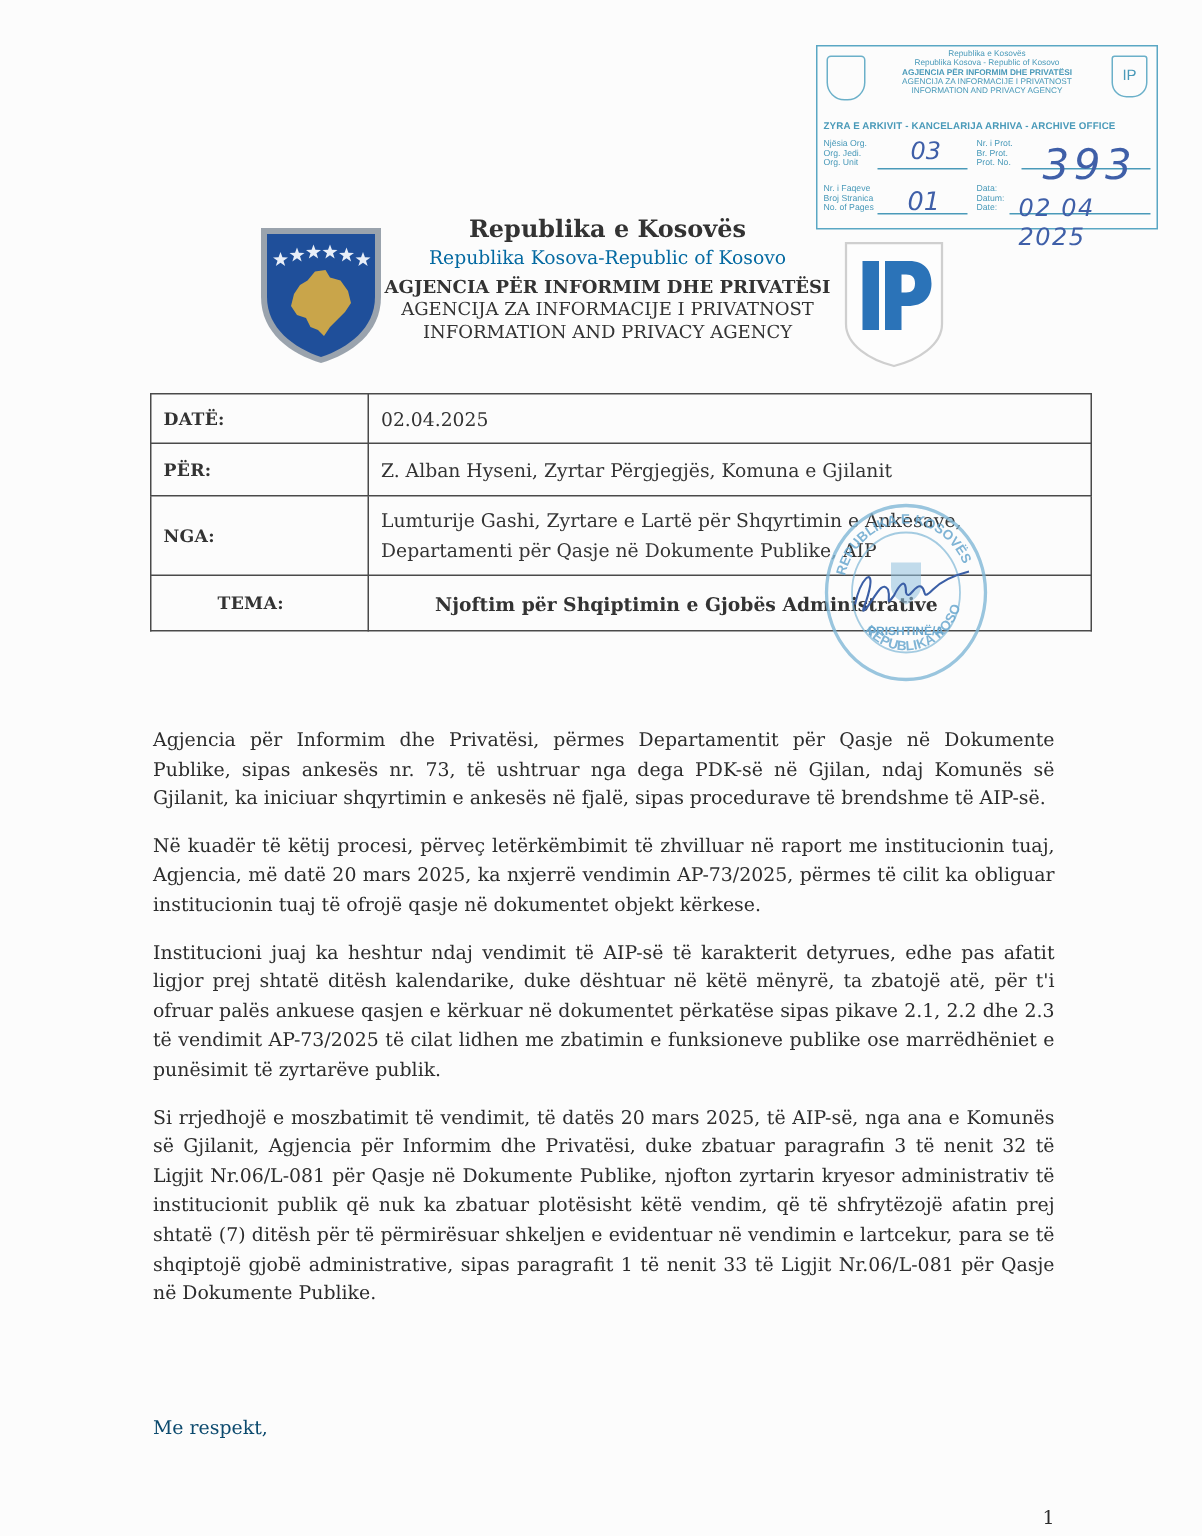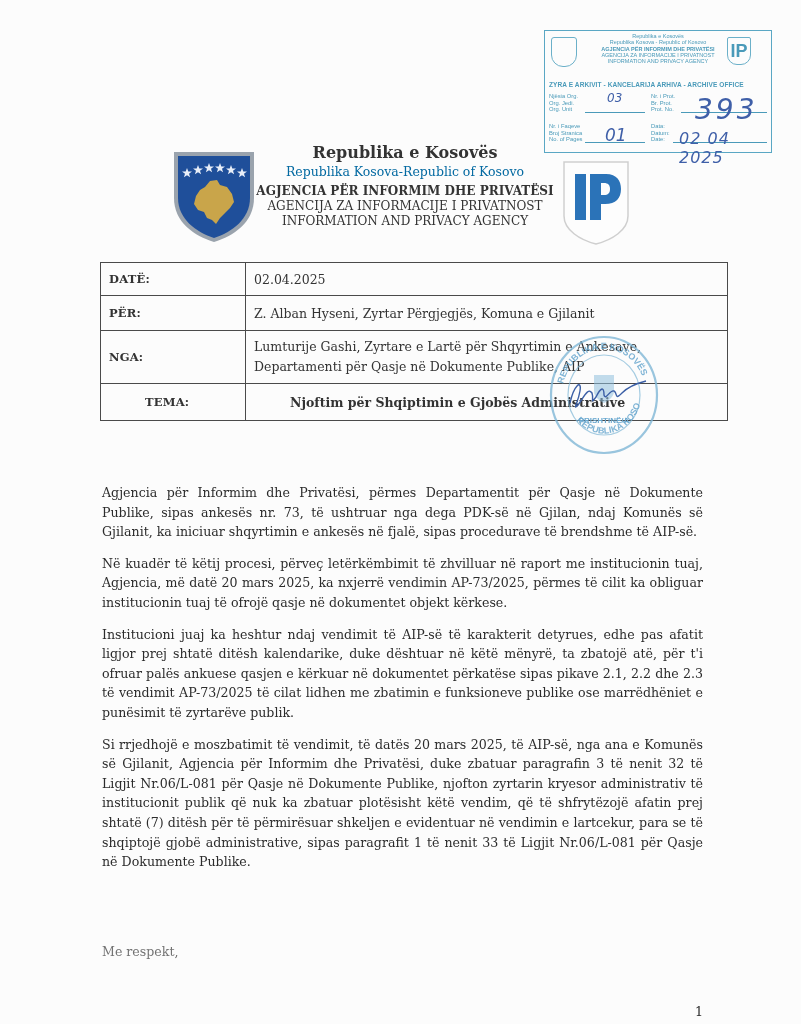--- a/index.html
+++ b/index.html
@@ -10,21 +10,21 @@
     .page { position: absolute; left: 0; top: 0; width: 801px; height: 1024px; background: #fcfcfc; }
 
     
     .stamp {
       position: absolute; left: 544px; top: 30px; width: 228px; height: 123px;
       border: 1.5px solid #5aa7c4; color: #4a9ab9; box-sizing: border-box;
       font-family: "Liberation Sans", sans-serif;
     }
     .stamp .st-head { position: absolute; left: 0; top: 2px; width: 100%; text-align: center; font-size: 5.5px; line-height: 6.3px; }
     .stamp .st-seal { position: absolute; left: 6px; top: 6px; width: 24px; height: 28px; border: 1px solid #6bb0c9; border-radius: 3px 3px 12px 12px; }
-    .stamp .st-ip { position: absolute; right: 20px; top: 6px; width: 22px; height: 26px; border: 1px solid #6bb0c9; border-radius: 2px 2px 10px 10px; font-size: 18px; font-weight: bold; text-align: center; line-height: 26px; }
+    .stamp .st-ip { position: absolute; right: 6px; top: 6px; width: 22px; height: 26px; border: 1px solid #6bb0c9; border-radius: 2px 2px 10px 10px; font-size: 10px; font-weight: normal; text-align: center; line-height: 26px; }
     .stamp .st-office { position: absolute; left: 4px; top: 50px; font-size: 6.5px; font-weight: bold; letter-spacing: 0.1px; white-space: nowrap; }
     .stamp .st-lbl { position: absolute; font-size: 5.8px; line-height: 6.6px; }
     .stamp .hand { position: absolute; font-family: "DejaVu Sans", sans-serif; font-style: italic; color: #3f5fa8; }
     .stamp .uline { position: absolute; height: 0; border-bottom: 1px solid #4a9ab9; }
 
     
     .coat { position: absolute; left: 170px; top: 148px; width: 88px; height: 96px; }
     .hdr { position: absolute; left: 250px; top: 143px; width: 310px; text-align: center; }
     .hdr .h1 { font-size: 16px; font-weight: bold; color: #333; line-height: 20px; }
     .hdr .h2 { font-size: 12.5px; color: #0369a1; line-height: 17px; }
@@ -44,21 +44,21 @@
     .info tr.r5 td { height: 36px; padding-left: 44px; }
     .info td.bold { font-weight: bold; }
 
     
     .seal { position: absolute; left: 548px; top: 333px; width: 112px; height: 124px; }
 
     
     .body { position: absolute; left: 102px; top: 483px; width: 601px; font-size: 12.6px; line-height: 19.6px; color: #2c2c2c; }
     .body p { margin: 0 0 12px 0; text-align: justify; }
     .body p.greet { margin-bottom: 13px; }
-    .closing { position: absolute; left: 102px; top: 944px; font-size: 12.6px; color: #737373; }
+    .closing { position: absolute; left: 102px; top: 944px; font-size: 12.6px; color: #0c4a6e; }
     .pagenum { position: absolute; left: 695px; top: 1004px; font-size: 12.6px; color: #2c2c2c; }
   </style>
 </head>
 <body>
 
 <div class="page">
 
   <div class="stamp">
     <div class="st-seal"></div>
     <div class="st-ip">IP</div>
@@ -70,21 +70,21 @@
       <div>INFORMATION AND PRIVACY AGENCY</div>
     </div>
     <div class="st-office">ZYRA E ARKIVIT - KANCELARIJA ARHIVA - ARCHIVE OFFICE</div>
 
     <div class="st-lbl" style="left:4px; top:62px;">
       <div>Njësia Org.</div>
       <div>Org. Jedi.</div>
       <div>Org. Unit</div>
     </div>
     <div class="uline" style="left:40px; top:81px; width:60px;"></div>
-    <div class="hand" style="left:62px; top:60px; font-size:12px;">03</div>
+    <div class="hand" style="left:62px; top:60px; font-size:16px;">03</div>
 
     <div class="st-lbl" style="left:106px; top:62px;">
       <div>Nr. i Prot.</div>
       <div>Br. Prot.</div>
       <div>Prot. No.</div>
     </div>
     <div class="uline" style="left:136px; top:81px; width:86px;"></div>
     <div class="hand" style="left:150px; top:62px; font-size:28px; letter-spacing:3px;">393</div>
 
     <div class="st-lbl" style="left:4px; top:92px;">

